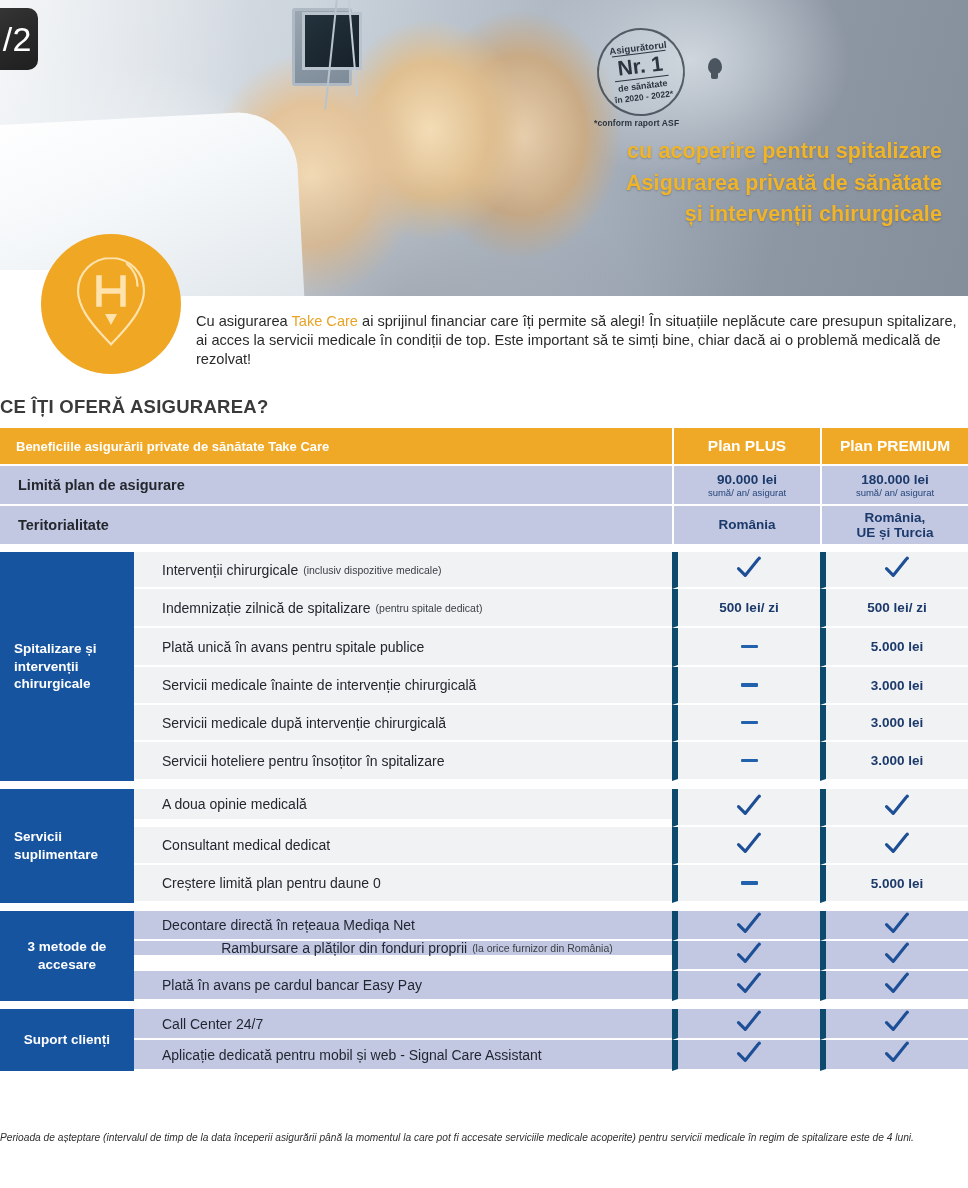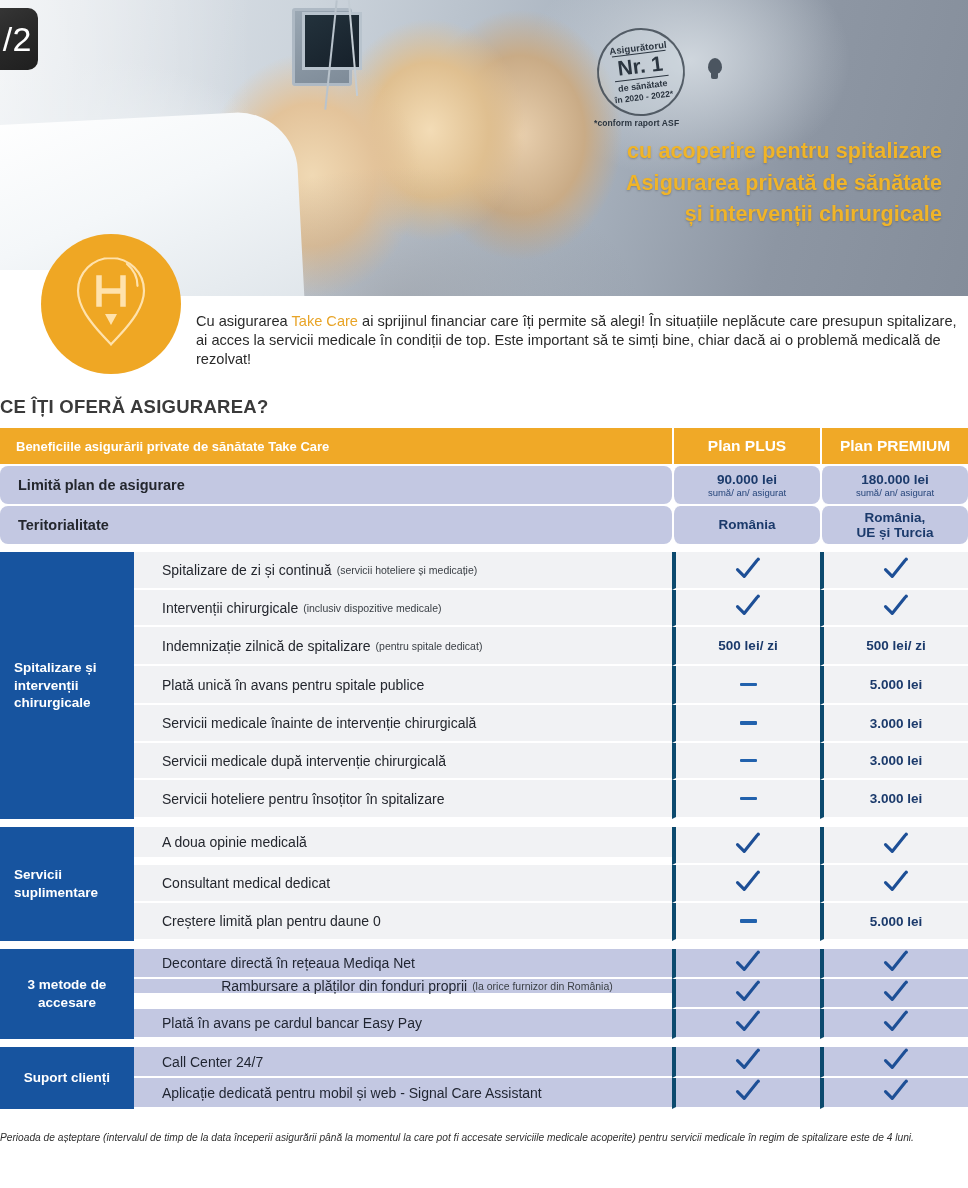--- a/index.html
+++ b/index.html
@@ -145,21 +145,21 @@
 
   
   .thead .cell{
     background:#f0a927; color:#ffffff; font-weight:700;
     display:flex; align-items:center; height:36px;
   }
   .thead .c-label{ padding-left:16px; font-size:13px; }
   .thead .c-plus, .thead .c-prem{ justify-content:center; font-size:15.5px; border-left:2px solid #fff; }
 
   
-  .tsum .cell{ background:#c3c8e2; color:#1b2c5e;border-radius:8px; }
+  .tsum .cell{ background:#c3c8e2; color:#1b2c5e; }
   .tsum .c-label{
     display:flex; align-items:center; height:38px; padding-left:18px;
     font-size:14.5px; font-weight:700; color:#24272e;
   }
   .tsum .c-plus, .tsum .c-prem{
     display:flex; flex-direction:column; align-items:center; justify-content:center;
     height:38px; border-left:2px solid #fff;
   }
   .tsum .big{ font-size:13.5px; font-weight:700; color:#1b3a6b; line-height:1.12; }
   .tsum .sml{ font-size:9.5px; font-weight:400; color:#26457a; line-height:1.2; }
@@ -183,21 +183,21 @@
   .b-label{
     flex:0 0 538px; width:538px;
     display:flex; align-items:center;
     padding-left:28px; font-size:14px; color:#24272e;
     border-bottom:2px solid #fff;
   }
   .b-label .sub{ font-size:10.5px; color:#3b4046; margin-left:5px; }
   .b-val{
     flex:0 0 148px; width:148px;
     display:flex; align-items:center; justify-content:center;
-    border-left:4px solid #0c4a6e; border-bottom:2px solid #fff;
+    border-left:6px solid #0c4a6e; border-bottom:2px solid #fff;
     font-size:13.5px; font-weight:700; color:#1b3a6b;
   }
   .sect.gray .b-label, .sect.gray .b-val{ background:#f1f2f4; }
   .sect.lav  .b-label, .sect.lav  .b-val{ background:#c3c8e2; }
   .sect.lav  .b-label{ color:#1f2430; }
 
   .dash{ display:inline-block; width:17px; height:3.5px; background:#2262ad; border-radius:1px; }
 
   .chk{ display:block; }
 
@@ -294,38 +294,20 @@
       </div>
     </div>
 
     <div class="sec-gap"></div>
 
     <div id="sections-host">
         <div class="sect gray">
           <div class="sect-label left">Spitalizare și intervenții chirurgicale</div>
           <div class="sect-rows">
             <div class="brow">
-              <div class="b-label" style="height: 38px;">
-                <span>Spitalizare de zi și continuă</span>
-                <span class="sub">(servicii hoteliere și medicație)</span>
-              </div>
-              <div class="b-val" style="height: 38px;">
-                <span class="chk"><svg width="26" height="24" viewBox="0 0 26 24" fill="none">
-                    <path d="M2.5 12.6 L9.2 19.4 L22 3.6" stroke="#1d4f96" stroke-width="3.1" stroke-linecap="round" stroke-linejoin="round"></path>
-                    <circle cx="23.2" cy="2.2" r="1.7" fill="#1d4f96"></circle>
-                  </svg></span>
-              </div>
-              <div class="b-val" style="height: 38px;">
-                <span class="chk"><svg width="26" height="24" viewBox="0 0 26 24" fill="none">
-                    <path d="M2.5 12.6 L9.2 19.4 L22 3.6" stroke="#1d4f96" stroke-width="3.1" stroke-linecap="round" stroke-linejoin="round"></path>
-                    <circle cx="23.2" cy="2.2" r="1.7" fill="#1d4f96"></circle>
-                  </svg></span>
-              </div>
-            </div>
-            <div class="brow">
               <div class="b-label" style="height: 37px;">
                 <span>Intervenții chirurgicale</span>
                 <span class="sub">(inclusiv dispozitive medicale)</span>
               </div>
               <div class="b-val" style="height: 37px;">
                 <span class="chk"><svg width="26" height="24" viewBox="0 0 26 24" fill="none">
                     <path d="M2.5 12.6 L9.2 19.4 L22 3.6" stroke="#1d4f96" stroke-width="3.1" stroke-linecap="round" stroke-linejoin="round"></path>
                     <circle cx="23.2" cy="2.2" r="1.7" fill="#1d4f96"></circle>
                   </svg></span>
               </div>

